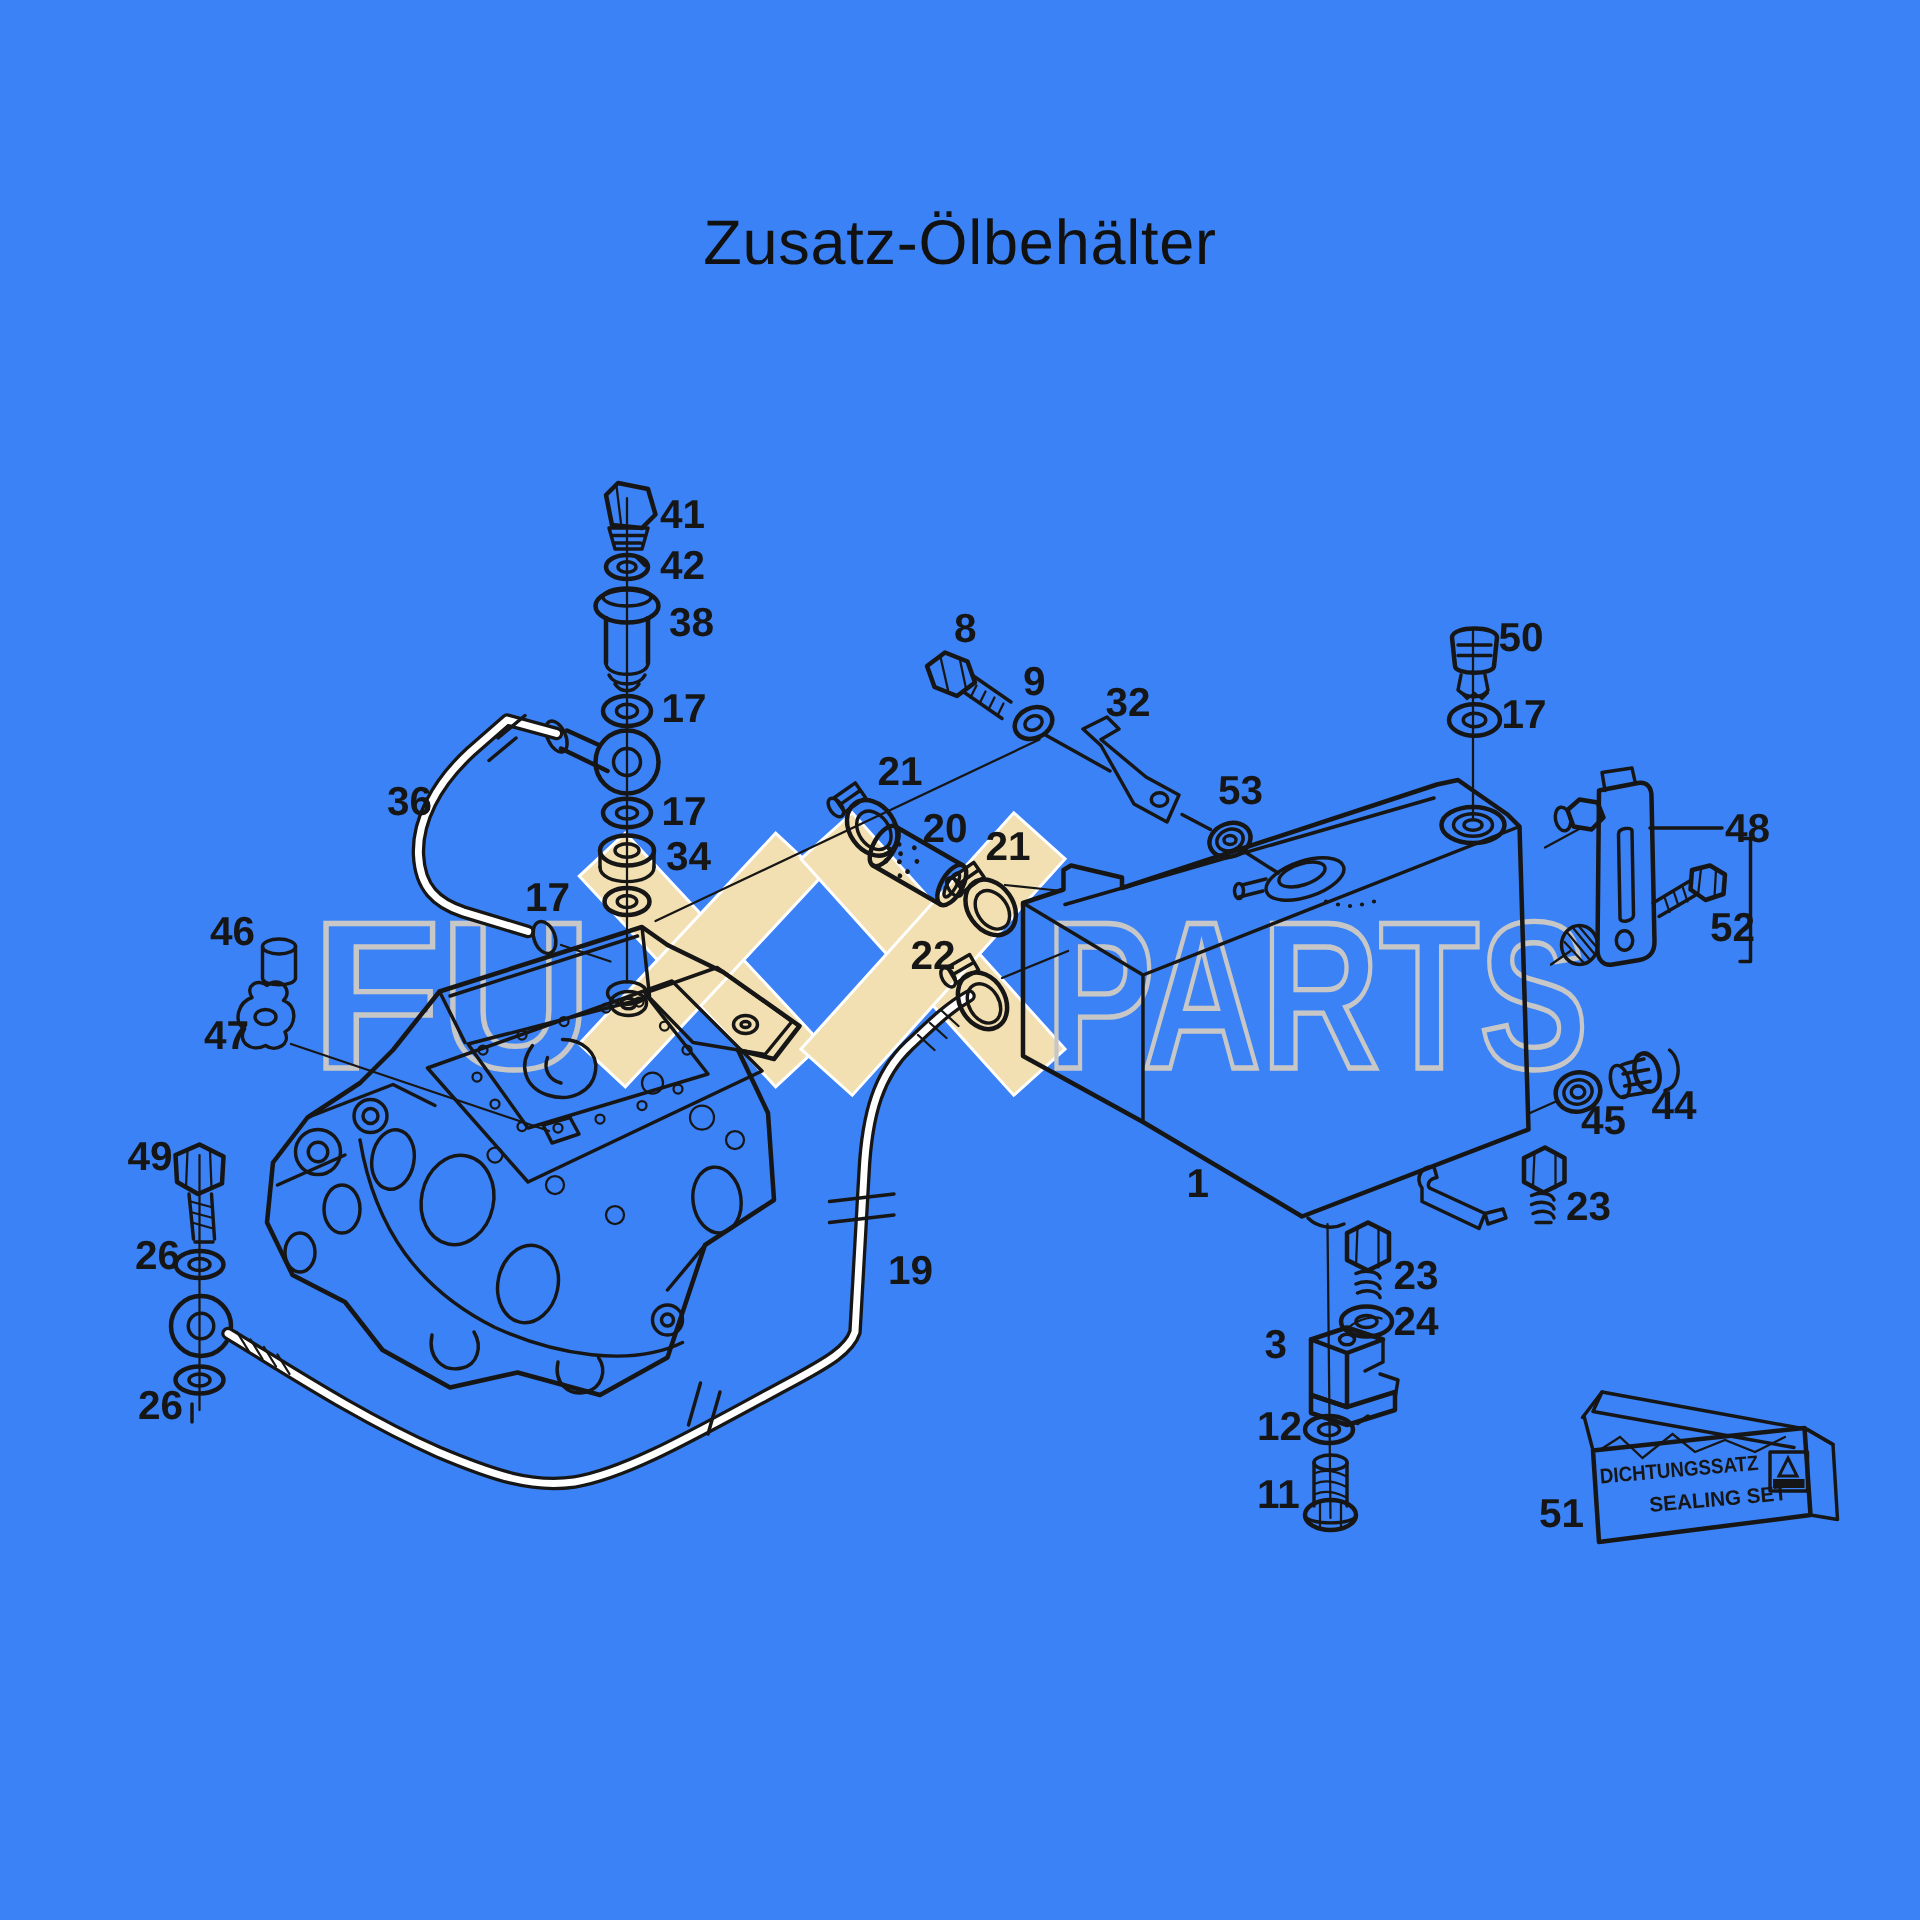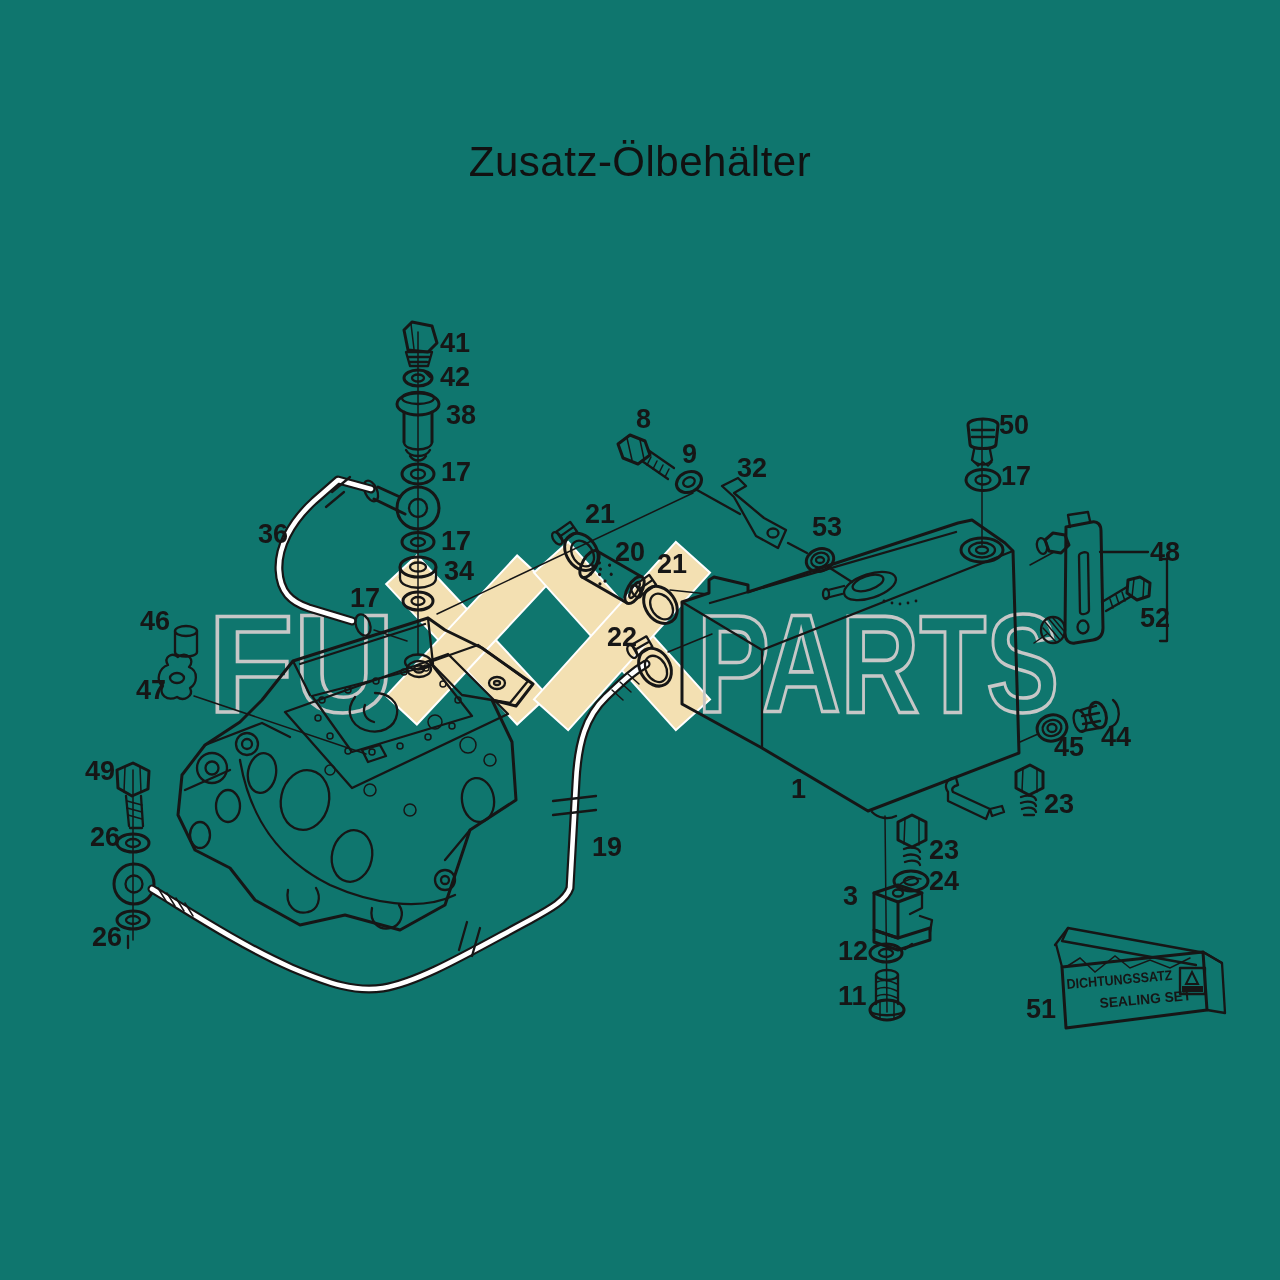--- a/index.html
+++ b/index.html
@@ -1,16 +1,16 @@
 <!DOCTYPE html>
 <html><head>
 <meta charset="utf-8">
 <style>
   html,body{margin:0;padding:0;background:#ffffff;}
-  #stage{position:relative;width:1280px;height:1280px;background:#0f766e;overflow:hidden;
+  #stage{position:relative;width:1280px;height:1280px;background:#3b82f6;overflow:hidden;
          font-family:"Liberation Sans",sans-serif;}
   #title{position:absolute;top:138px;left:0;right:0;text-align:center;
          font-size:42px;color:#111;letter-spacing:0.5px;}
   svg{position:absolute;top:0;left:0;}
   
   .ln  {fill:none;stroke:#161616;stroke-width:3;stroke-linecap:round;stroke-linejoin:round;}
   .ln2 {fill:none;stroke:#161616;stroke-width:2.3;stroke-linecap:round;stroke-linejoin:round;}
   .ln15{fill:none;stroke:#161616;stroke-width:1.5;stroke-linecap:round;}
   .tubo{fill:none;stroke:#161616;stroke-width:9;stroke-linecap:round;stroke-linejoin:round;}
   .tubi{fill:none;stroke:#ffffff;stroke-width:4.6;stroke-linecap:round;stroke-linejoin:round;}

